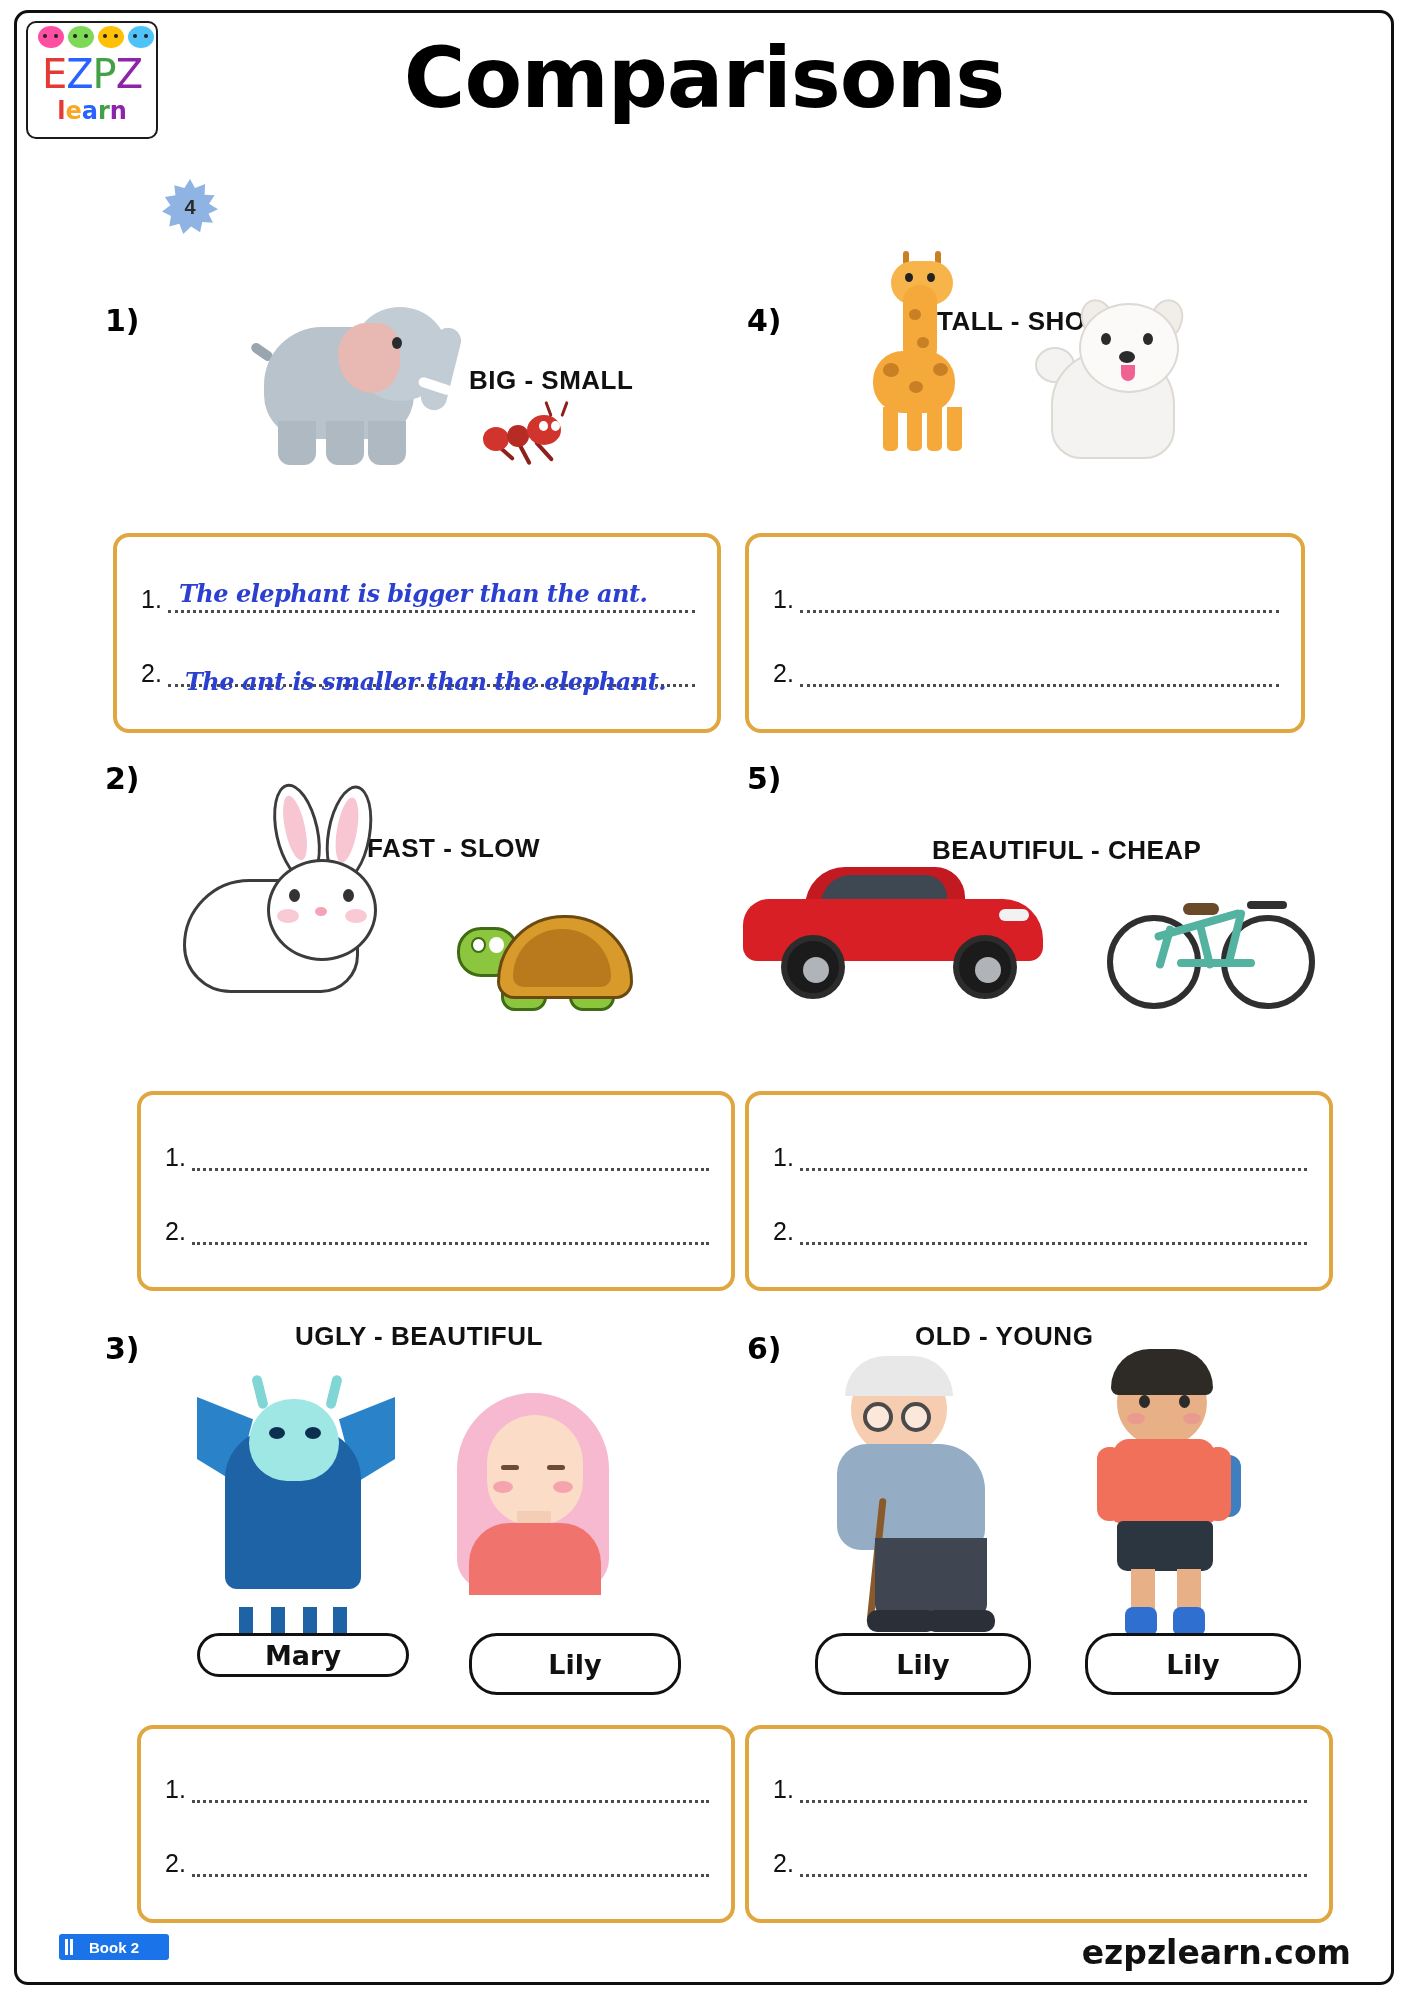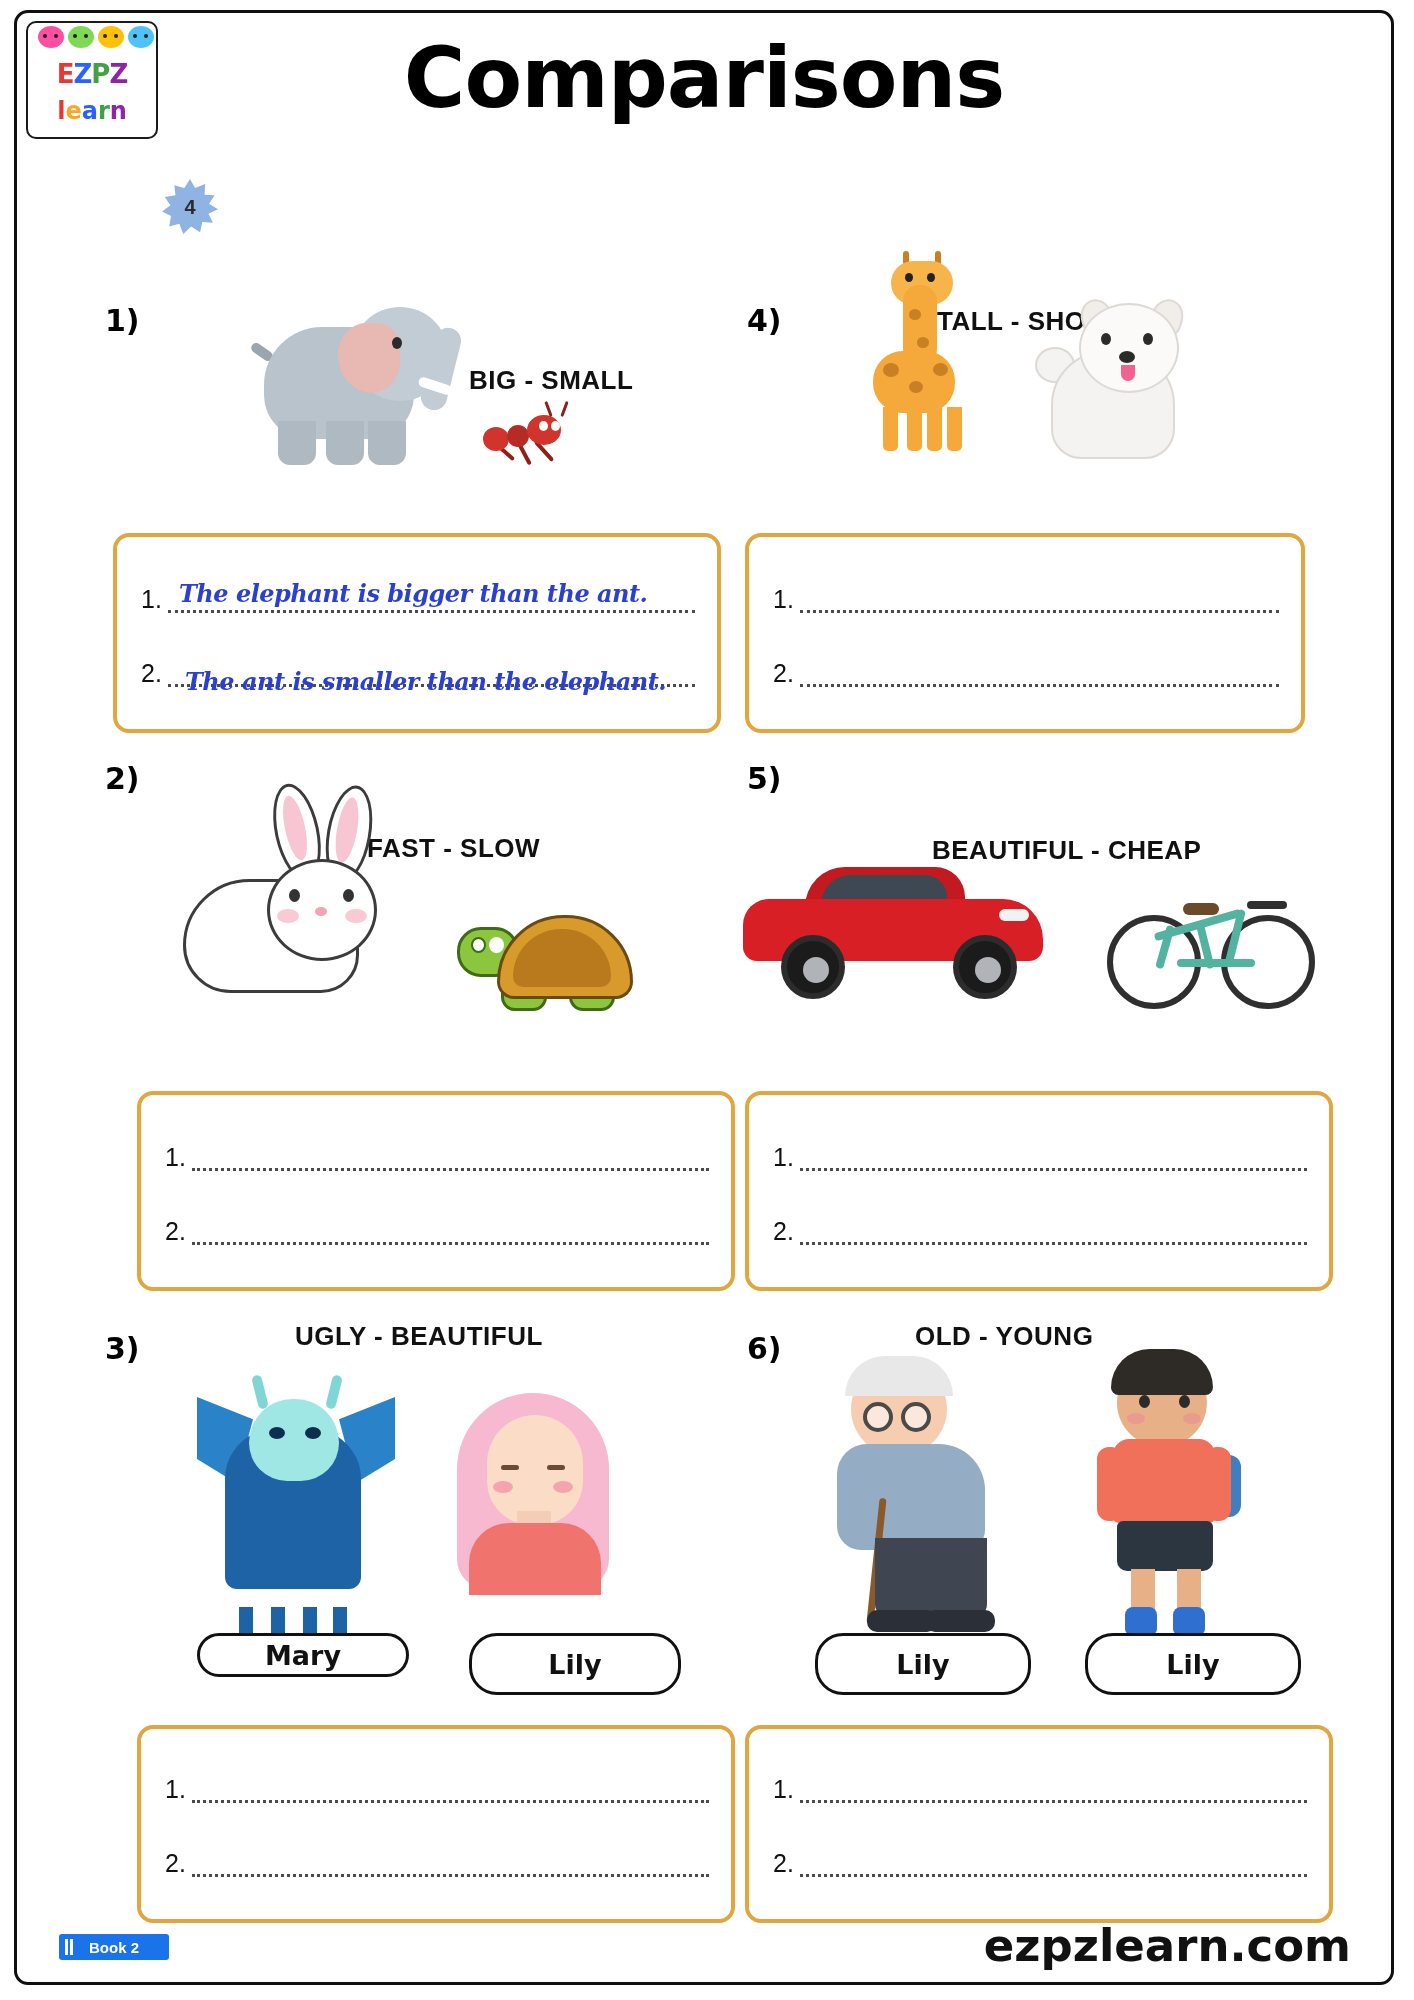--- a/index.html
+++ b/index.html
@@ -65,22 +65,22 @@
     background: #222;
     box-shadow: 11px 0 0 #222;
   }
   .logo .ezpz {
     position: absolute;
     top: 28px;
     left: 0;
     width: 100%;
     text-align: center;
     font-family: "DejaVu Sans", sans-serif;
-    font-weight: bold;
-    font-size: 26px;
+    font-weight: normal;
+    font-size: 40px;
     letter-spacing: -1px;
     line-height: 46px;
   }
   .logo .ezpz span:nth-child(1) { color: #e53935; }
   .logo .ezpz span:nth-child(2) { color: #2962ff; }
   .logo .ezpz span:nth-child(3) { color: #43a047; }
   .logo .ezpz span:nth-child(4) { color: #8e24aa; }
   .logo .learn {
     position: absolute;
     top: 74px;
@@ -242,21 +242,21 @@
     width: 3px; height: 16px;
     background: #fff;
     box-shadow: 5px 0 0 #fff;
   }
   .site {
     position: absolute;
     right: 40px;
     bottom: 10px;
     font-family: "DejaVu Sans", sans-serif;
     font-weight: bold;
-    font-size: 45px;
+    font-size: 33px;
     color: #111;
   }
 
   
   .art { position: absolute; }
 
   
   .eleph-body { position:absolute; left:22px; top:46px; width:150px; height:112px; background:#b9c3cb; border-radius:58px 58px 44px 44px; }
   .eleph-head { position:absolute; left:110px; top:26px; width:96px; height:94px; background:#c2ccd4; border-radius:50%; }
   .eleph-ear  { position:absolute; left:96px; top:42px; width:62px; height:70px; background:#e8b9b2; border-radius:50% 40% 50% 60%; }

